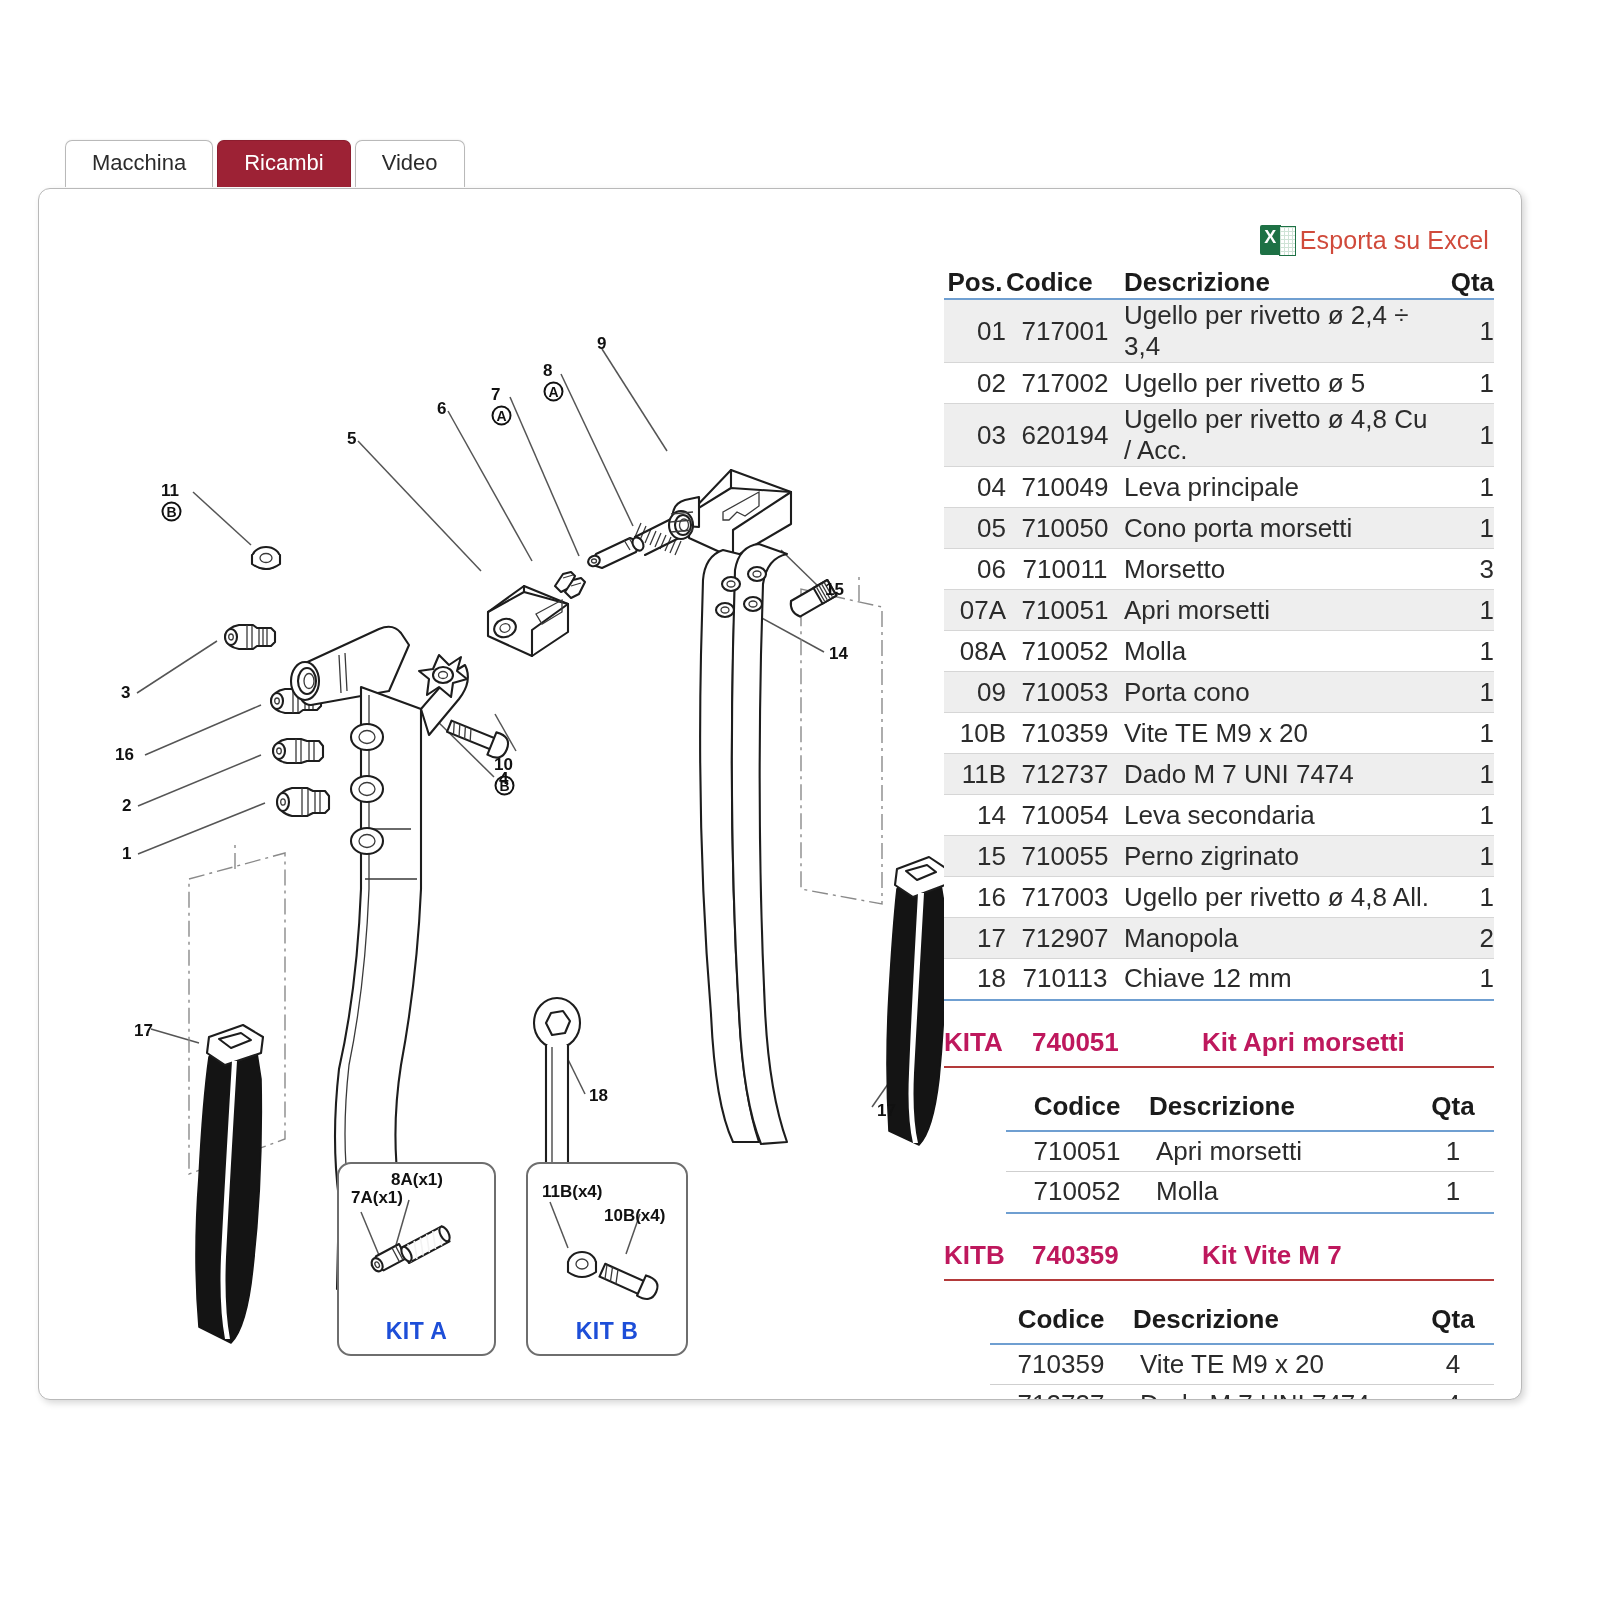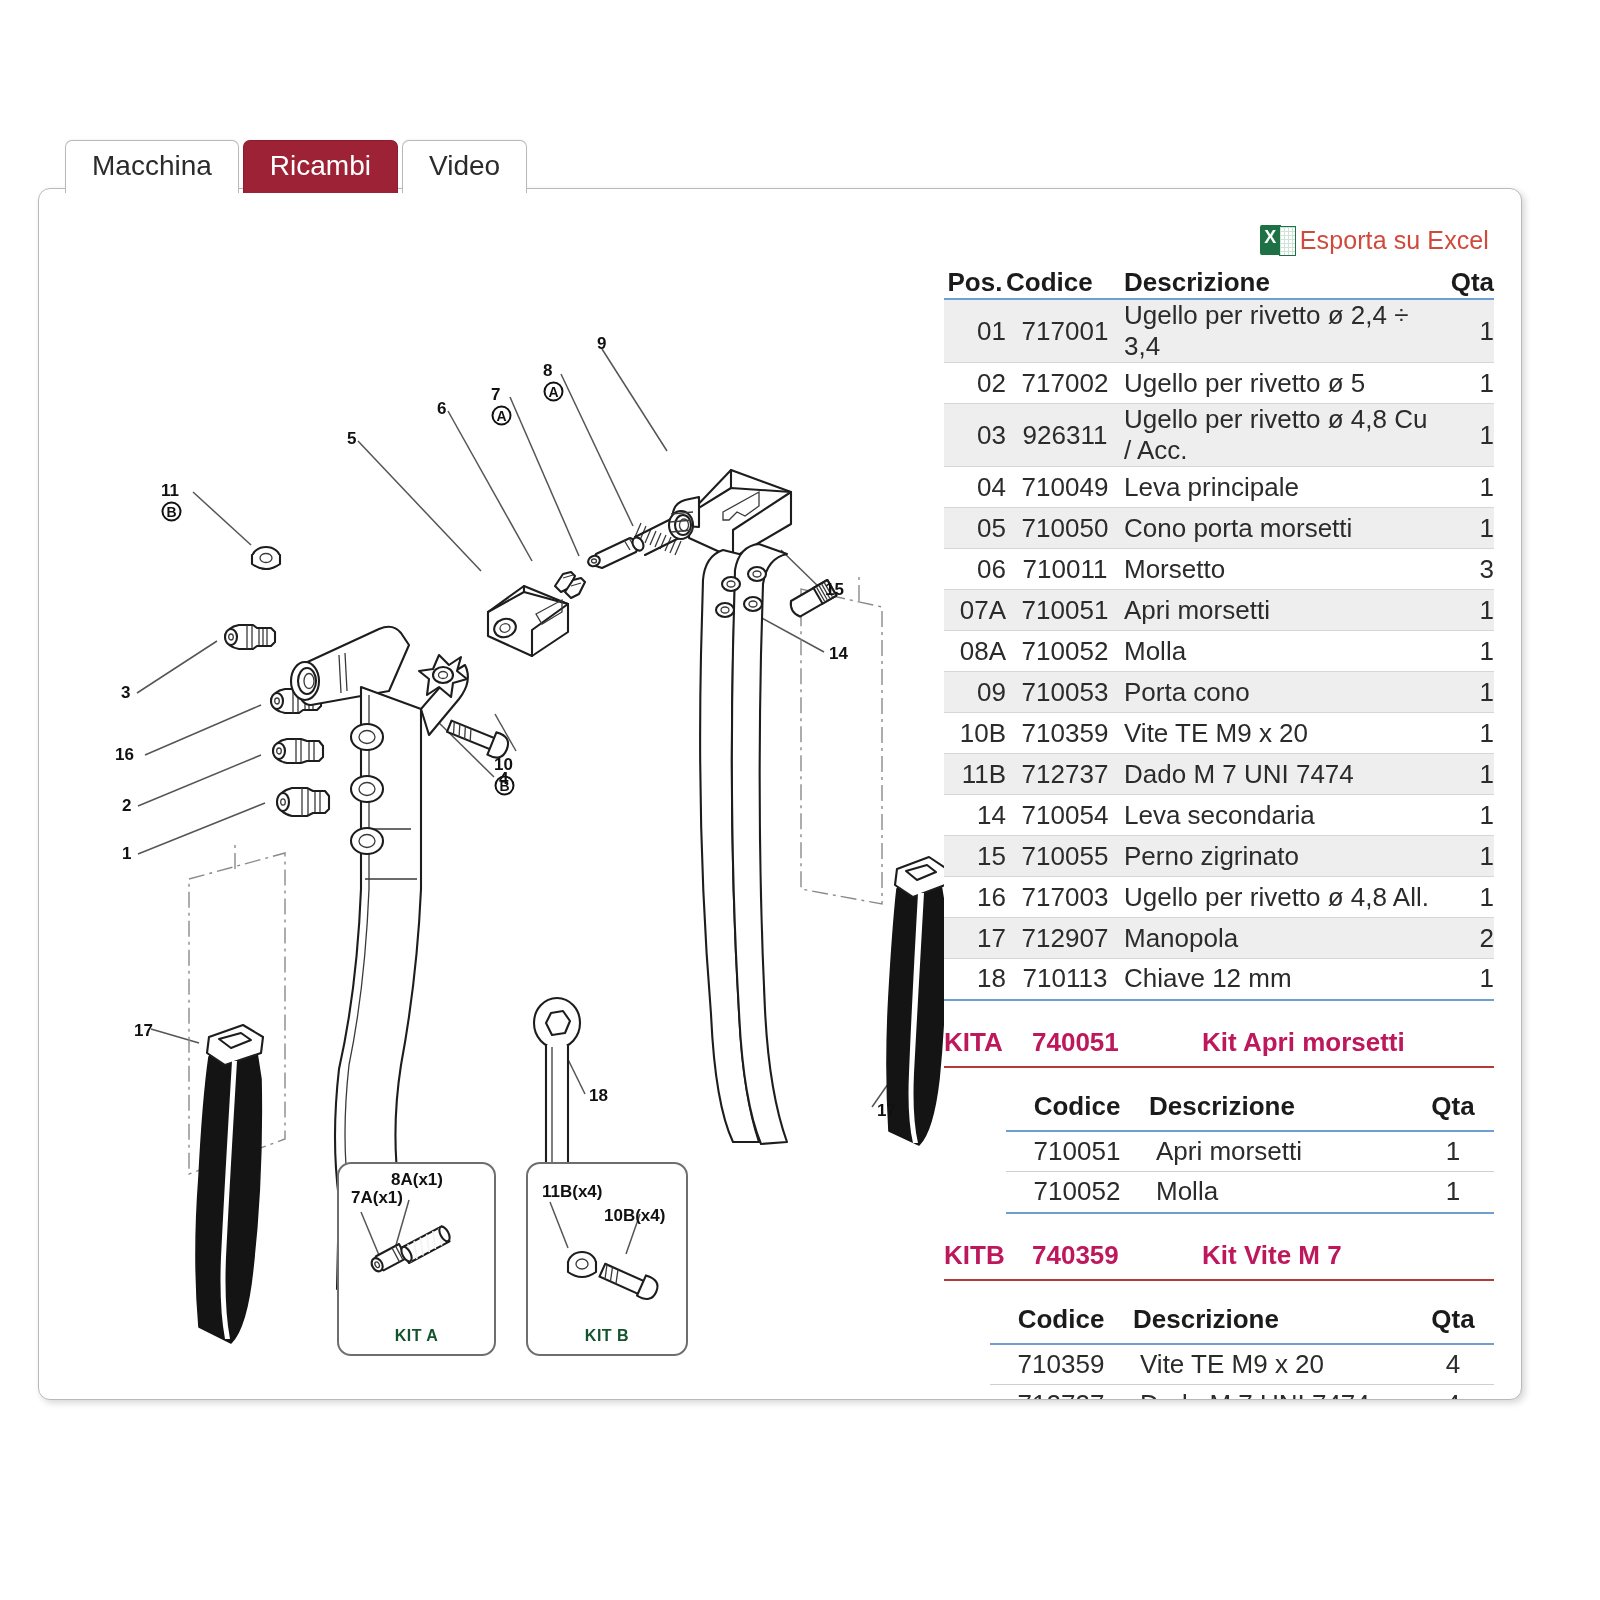--- a/index.html
+++ b/index.html
@@ -16,21 +16,21 @@
     position:absolute;left:65px;top:140px;
     display:flex;align-items:flex-end;gap:4px;
     z-index:5;
   }
   .tab{
     border:1px solid #b9b9b9;
     border-bottom:none;
     border-radius:7px 7px 0 0;
     background:#ffffff;
     color:#2b2b2b;
-    font-size:28px;
+    font-size:22px;
     padding:10px 26px 13px 26px;
     line-height:1.05;
     cursor:pointer;
     position:relative;
     box-shadow:0 -1px 2px rgba(0,0,0,0.04);
     white-space:nowrap;
     text-align:right;
   }
   .tab.active{
     background:#9d2235;
@@ -143,21 +143,21 @@
   .drawing svg{display:block;}
 
   .kitbox{
     position:absolute;
     border:2px solid #6e6e6e;border-radius:14px;background:#fff;
   }
   #kitboxA{left:298px;top:973px;width:155px;height:190px;}
   #kitboxB{left:487px;top:973px;width:158px;height:190px;}
   .kitbox-label{
     position:absolute;left:0;right:0;bottom:9px;text-align:center;
-    font-size:16px;font-weight:bold;color:#14532d;letter-spacing:.5px;
+    font-size:23px;font-weight:bold;color:#1d4ed8;letter-spacing:.5px;
   }
   .calllbl{
     position:absolute;font-size:17px;font-weight:bold;color:#111;
     white-space:nowrap;
   }
 </style>
 </head>
 <body>
 
 <div id="root">
@@ -507,21 +507,21 @@
               <td class="c-qta">1</td>
             </tr>
           <tr>
               <td class="c-pos">02</td>
               <td class="c-cod">717002</td>
               <td class="c-des">Ugello per rivetto ø 5</td>
               <td class="c-qta">1</td>
             </tr>
           <tr class="alt">
               <td class="c-pos">03</td>
-              <td class="c-cod">926311</td>
+              <td class="c-cod">620194</td>
               <td class="c-des">Ugello per rivetto ø 4,8 Cu / Acc.</td>
               <td class="c-qta">1</td>
             </tr>
           <tr>
               <td class="c-pos">04</td>
               <td class="c-cod">710049</td>
               <td class="c-des">Leva principale</td>
               <td class="c-qta">1</td>
             </tr>
           <tr class="alt">

